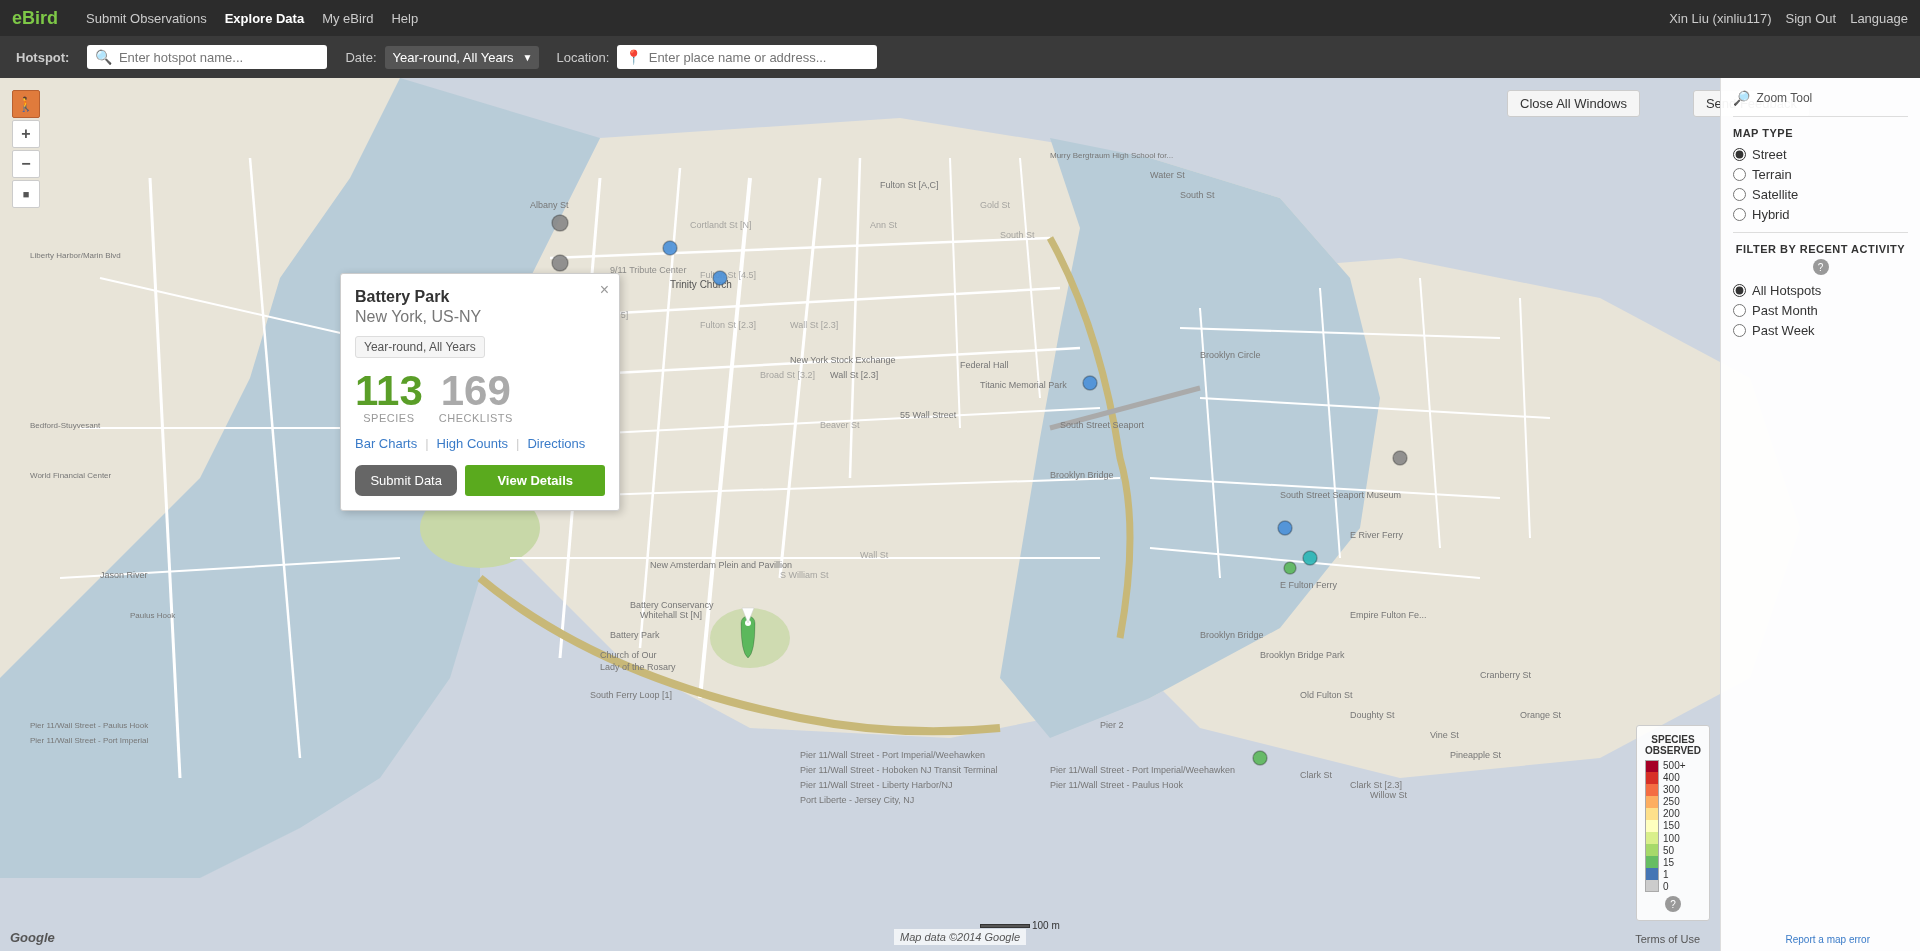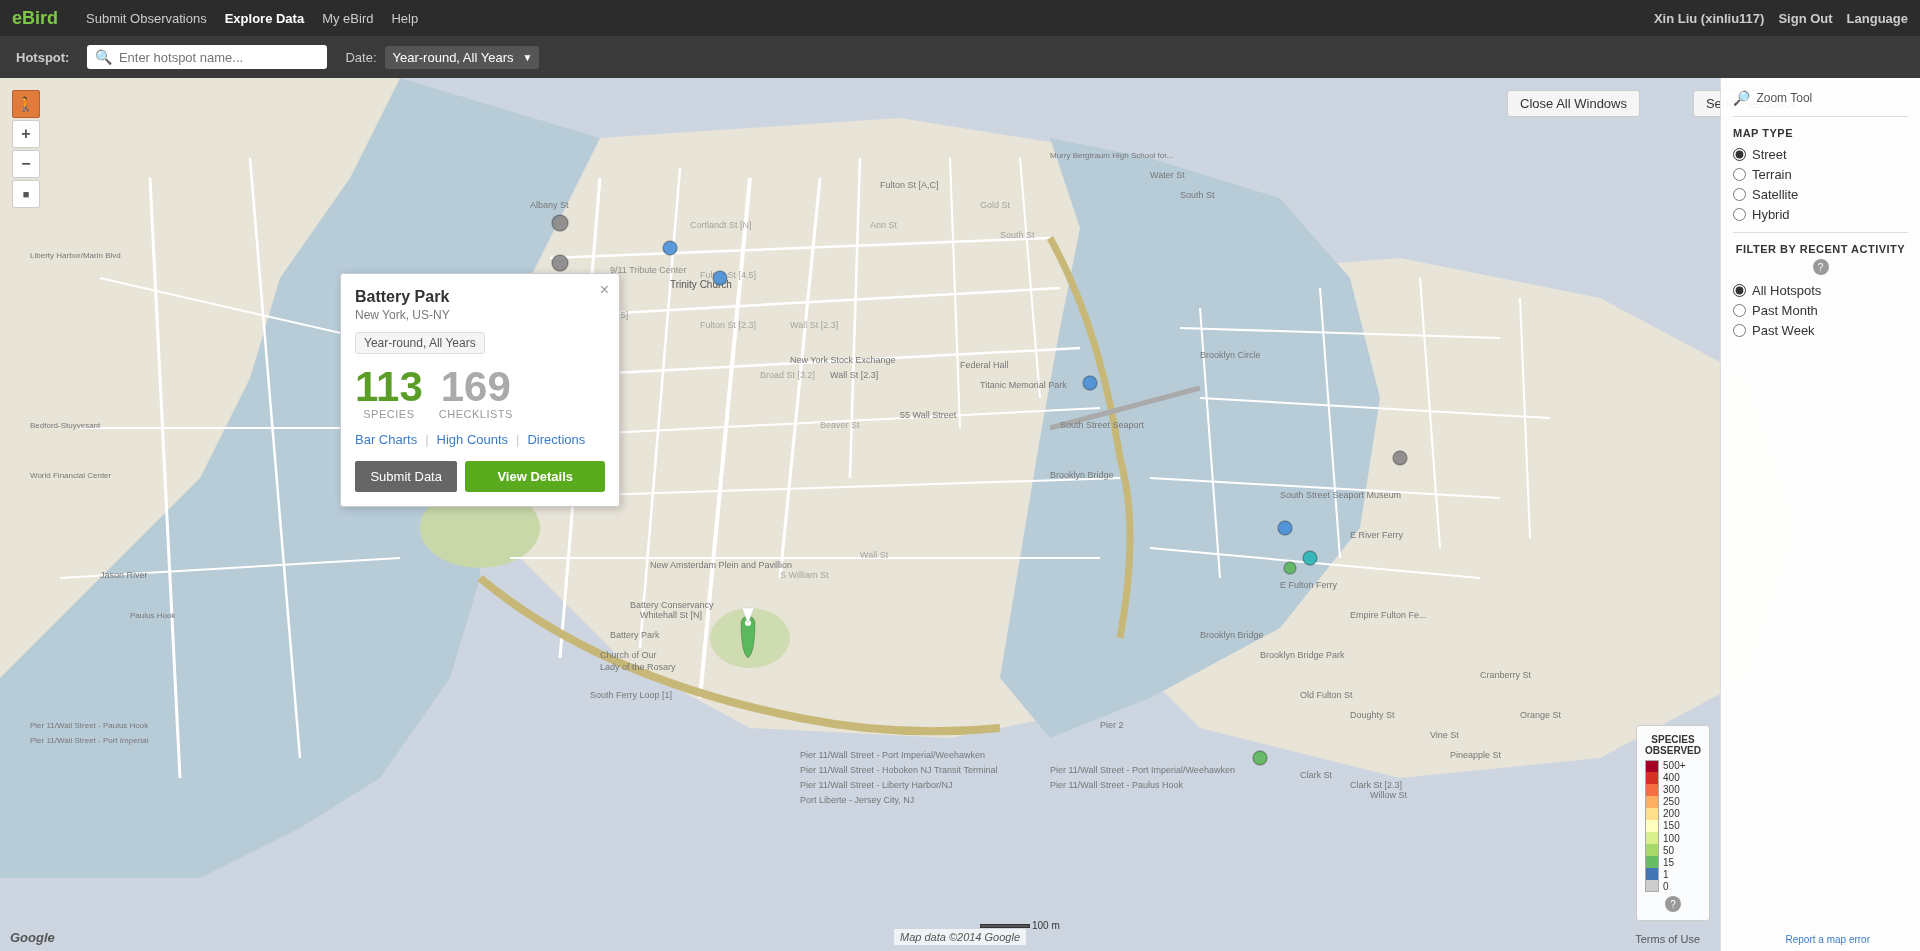--- a/index.html
+++ b/index.html
@@ -30,21 +30,21 @@
     }
     #topnav a.active { color: #fff; font-weight: bold; }
     #topnav .right {
       margin-left: auto;
       display: flex;
       gap: 14px;
       align-items: center;
       color: #ccc;
       font-size: 13px;
     }
-    #topnav .right a { color: #ccc; text-decoration: none; cursor: pointer; font-weight: bold; }
+    #topnav .right a { color: #ccc; text-decoration: none; cursor: pointer; }
 
     
     #searchbar {
       height: 42px;
       background: #3a3a3a;
       display: flex;
       align-items: center;
       padding: 0 16px;
       gap: 18px;
       z-index: 100;
@@ -337,21 +337,21 @@
       font-size: 16px;
       line-height: 1;
     }
     .popup-title {
       font-size: 16px;
       font-weight: bold;
       color: #333;
       margin-bottom: 2px;
     }
     .popup-subtitle {
-      font-size: 12px;
+      font-size: 16px;
       color: #777;
       margin-bottom: 10px;
     }
     .popup-date-badge {
       background: #f5f5f5;
       border: 1px solid #ddd;
       border-radius: 3px;
       padding: 3px 8px;
       font-size: 12px;
       color: #555;
@@ -394,21 +394,21 @@
     }
     .popup-links .sep { color: #ccc; }
     .popup-actions {
       display: flex;
       gap: 8px;
     }
     .btn-submit {
       background: #666;
       color: #fff;
       border: none;
-      border-radius: 2px;
+      border-radius: 7px;
       padding: 8px 14px;
       font-size: 13px;
       cursor: pointer;
       flex: 1;
     }
     .btn-view {
       background: #5aaa1e;
       color: #fff;
       border: none;
       border-radius: 3px;
@@ -485,20 +485,27 @@
   </div>
   <div class="date-wrap">
     <span class="date-label">Date:</span>
     <div class="date-select-wrap">
       <select class="date-select">
         <option>Year-round, All Years</option>
         <option>Past Month</option>
         <option>Past Week</option>
         <option>Custom</option>
       </select>
+    </div>
+  </div>
+  <div class="location-wrap">
+    <span class="date-label">Location:</span>
+    <div class="location-input-wrap">
+      <span class="pin-icon">📍</span>
+      <input type="text" placeholder="Enter place name or address..." style="">
     </div>
   </div>
 </div>
 
 <div id="map-container">
 
   <svg id="map-svg" xmlns="http://www.w3.org/2000/svg" viewBox="0 0 1920 873">
 
     <rect x="0" y="0" width="1920" height="873" fill="#cdd5e0"></rect>
 

